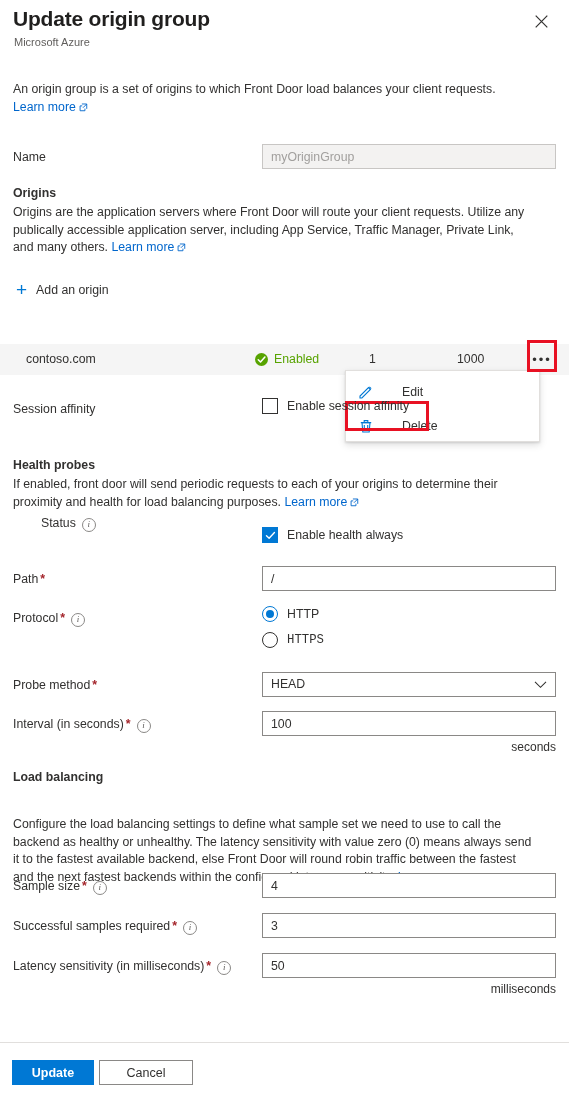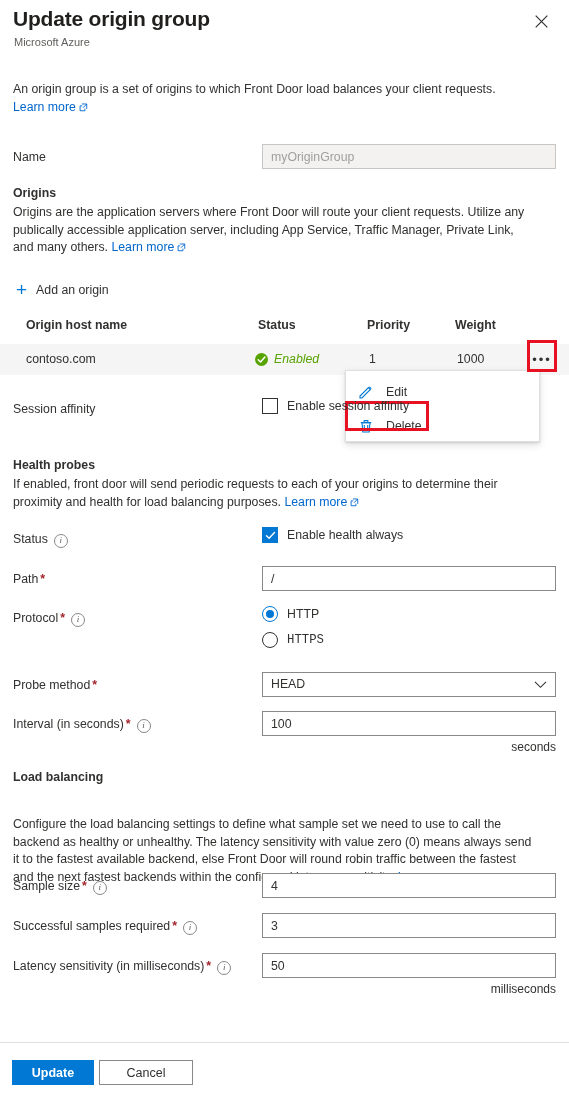--- a/index.html
+++ b/index.html
@@ -114,38 +114,38 @@
   
   .thead { position:absolute; left:0; width:569px; height:26px; }
   .thead .th {
     position:absolute; font-size:12.3px; font-weight:700; color:#323130; white-space:nowrap;
   }
   .trow {
     position:absolute; left:0; width:569px; height:31px; background:#f5f5f5;
   }
   .trow .td { position:absolute; font-size:12.3px; color:#323130; top:8px; white-space:nowrap; }
   .td-host { color:#3b6ea5; cursor:pointer; }
-  .status-cell { display:flex; align-items:center;font-style:italic; }
+  .status-cell { display:flex; align-items:center; }
   .status-cell .dot { width:13px; height:13px; flex:0 0 auto; margin-right:6px; }
   .status-text { color:#57a300; }
   .ellipsis-btn {
     position:absolute; top:0; width:30px; height:31px;
     display:flex; align-items:center; justify-content:center;
     letter-spacing:2px; color:#323130; font-size:13px; cursor:pointer;
   }
 
   
   .ctxmenu {
     position:absolute; background:#ffffff;
     box-shadow:0 3.2px 7.2px rgba(0,0,0,.132), 0 0.6px 1.8px rgba(0,0,0,.108);
     border:1px solid #e1dfdd;
   }
   .ctxitem {
     position:relative; height:30px; display:flex; align-items:center;
-    padding-left:12px; font-size:12.3px; color:#323130; cursor:pointer;
+    padding-left:12px; font-size:12.3px; color:#323130; cursor:pointer;gap:16px;
   }
   .ctxitem .ci { width:16px; height:16px; margin-right:12px; flex:0 0 auto; }
 
   
   .hl { position:absolute; border:3px solid #e81123; box-sizing:border-box; pointer-events:none; }
 
   
   .footer-sep { position:absolute; left:0; top:1042px; width:569px; height:1px; background:#e1dfdd; }
   .btn {
     position:absolute; height:25px; font-family:"Liberation Sans", sans-serif;
@@ -190,26 +190,20 @@
           <path d="M6.6 8.6 L1.2 8.6 L1.2 3.2 L3.6 3.2" stroke="#0066cc" stroke-width="1" fill="none"></path>
           <path d="M6.6 8.6 L6.6 6.2" stroke="#0066cc" stroke-width="1" fill="none"></path>
         </svg></a>
   </div>
 
   <div class="addlink" style="top:283px;">
     <span class="plus">+</span>
     <span>Add an origin</span>
   </div>
 
-  <div class="thead" style="top:318px;">
-    <div class="th" style="left:26px;">Origin host name</div>
-    <div class="th" style="left:258px;">Status</div>
-    <div class="th" style="left:367px;">Priority</div>
-    <div class="th" style="left:455px;">Weight</div>
-  </div>
 
   <div class="trow" style="top:344px;">
     <div class="td td-host" style="left:26px;">contoso.com</div>
     <div class="td status-cell" style="left:255px;">
       <svg class="dot" viewBox="0 0 16 16">
         <circle cx="8" cy="8" r="8" fill="#57a300"></circle>
         <path d="M4 8.3 L6.8 11 L12.2 5" stroke="#ffffff" stroke-width="1.9" fill="none" stroke-linecap="round" stroke-linejoin="round"></path>
       </svg>
       <span class="status-text">Enabled</span>
     </div>
@@ -250,21 +244,21 @@
   <div class="para" style="top:476px;">
     <span>If enabled, front door will send periodic requests to each of your origins to determine their proximity and health for load balancing purposes.</span>
     <a class="link"><span>Learn more</span><svg class="ext" width="9" height="9" viewBox="0 0 10 10">
           <path d="M3.2 1.1 L8.6 1.1 L8.6 6.5" stroke="#0066cc" stroke-width="1" fill="none"></path>
           <path d="M8.6 1.1 L4.4 5.3" stroke="#0066cc" stroke-width="1" fill="none"></path>
           <path d="M6.6 8.6 L1.2 8.6 L1.2 3.2 L3.6 3.2" stroke="#0066cc" stroke-width="1" fill="none"></path>
           <path d="M6.6 8.6 L6.6 6.2" stroke="#0066cc" stroke-width="1" fill="none"></path>
         </svg></a>
   </div>
 
-  <div class="lbl" style="top:532px;">
+  <div class="lbl" style="top:516px;margin-left:28px;">
     <span>Status</span><span class="info-i">i</span>
   </div>
   <div class="cbrow" style="top:527px;">
     <span class="cbox on">
       <svg width="11" height="11" viewBox="0 0 12 12">
         <path d="M1.6 6.2 L4.5 9 L10.3 2.8" stroke="#ffffff" stroke-width="1.5" fill="none" stroke-linecap="round" stroke-linejoin="round"></path>
       </svg>
     </span>
     <span class="cbtext">Enable health always</span>
   </div>

